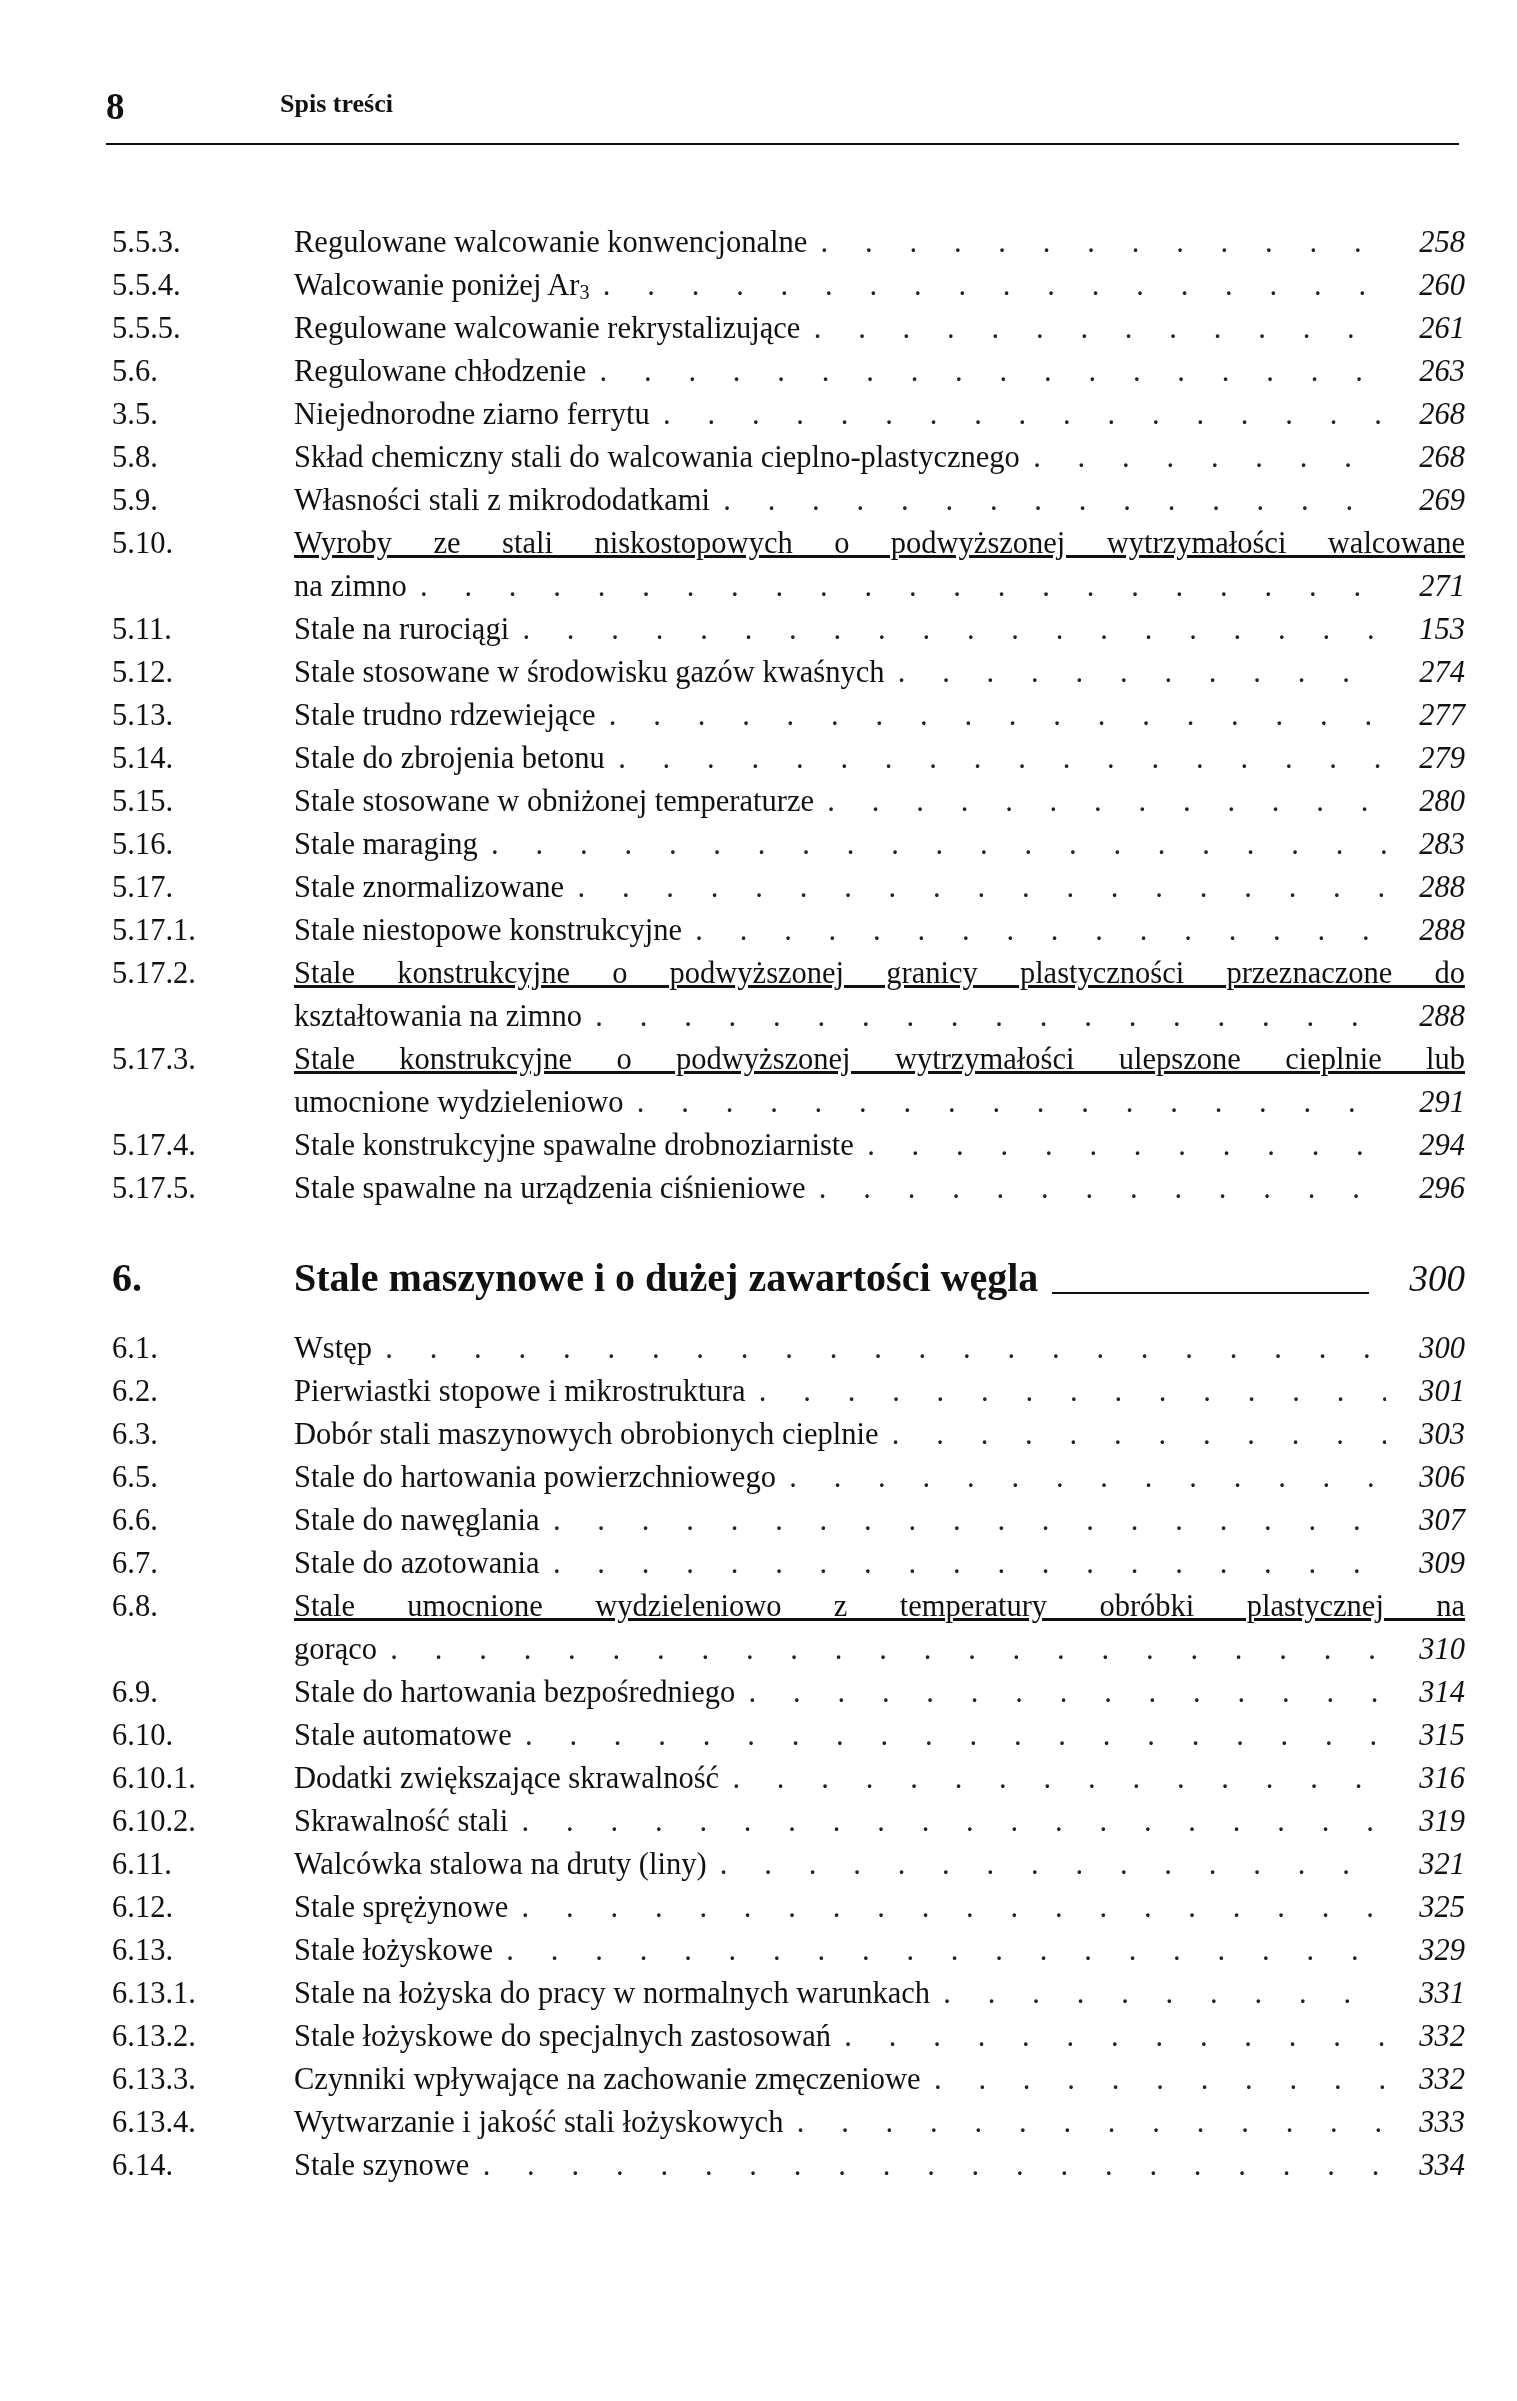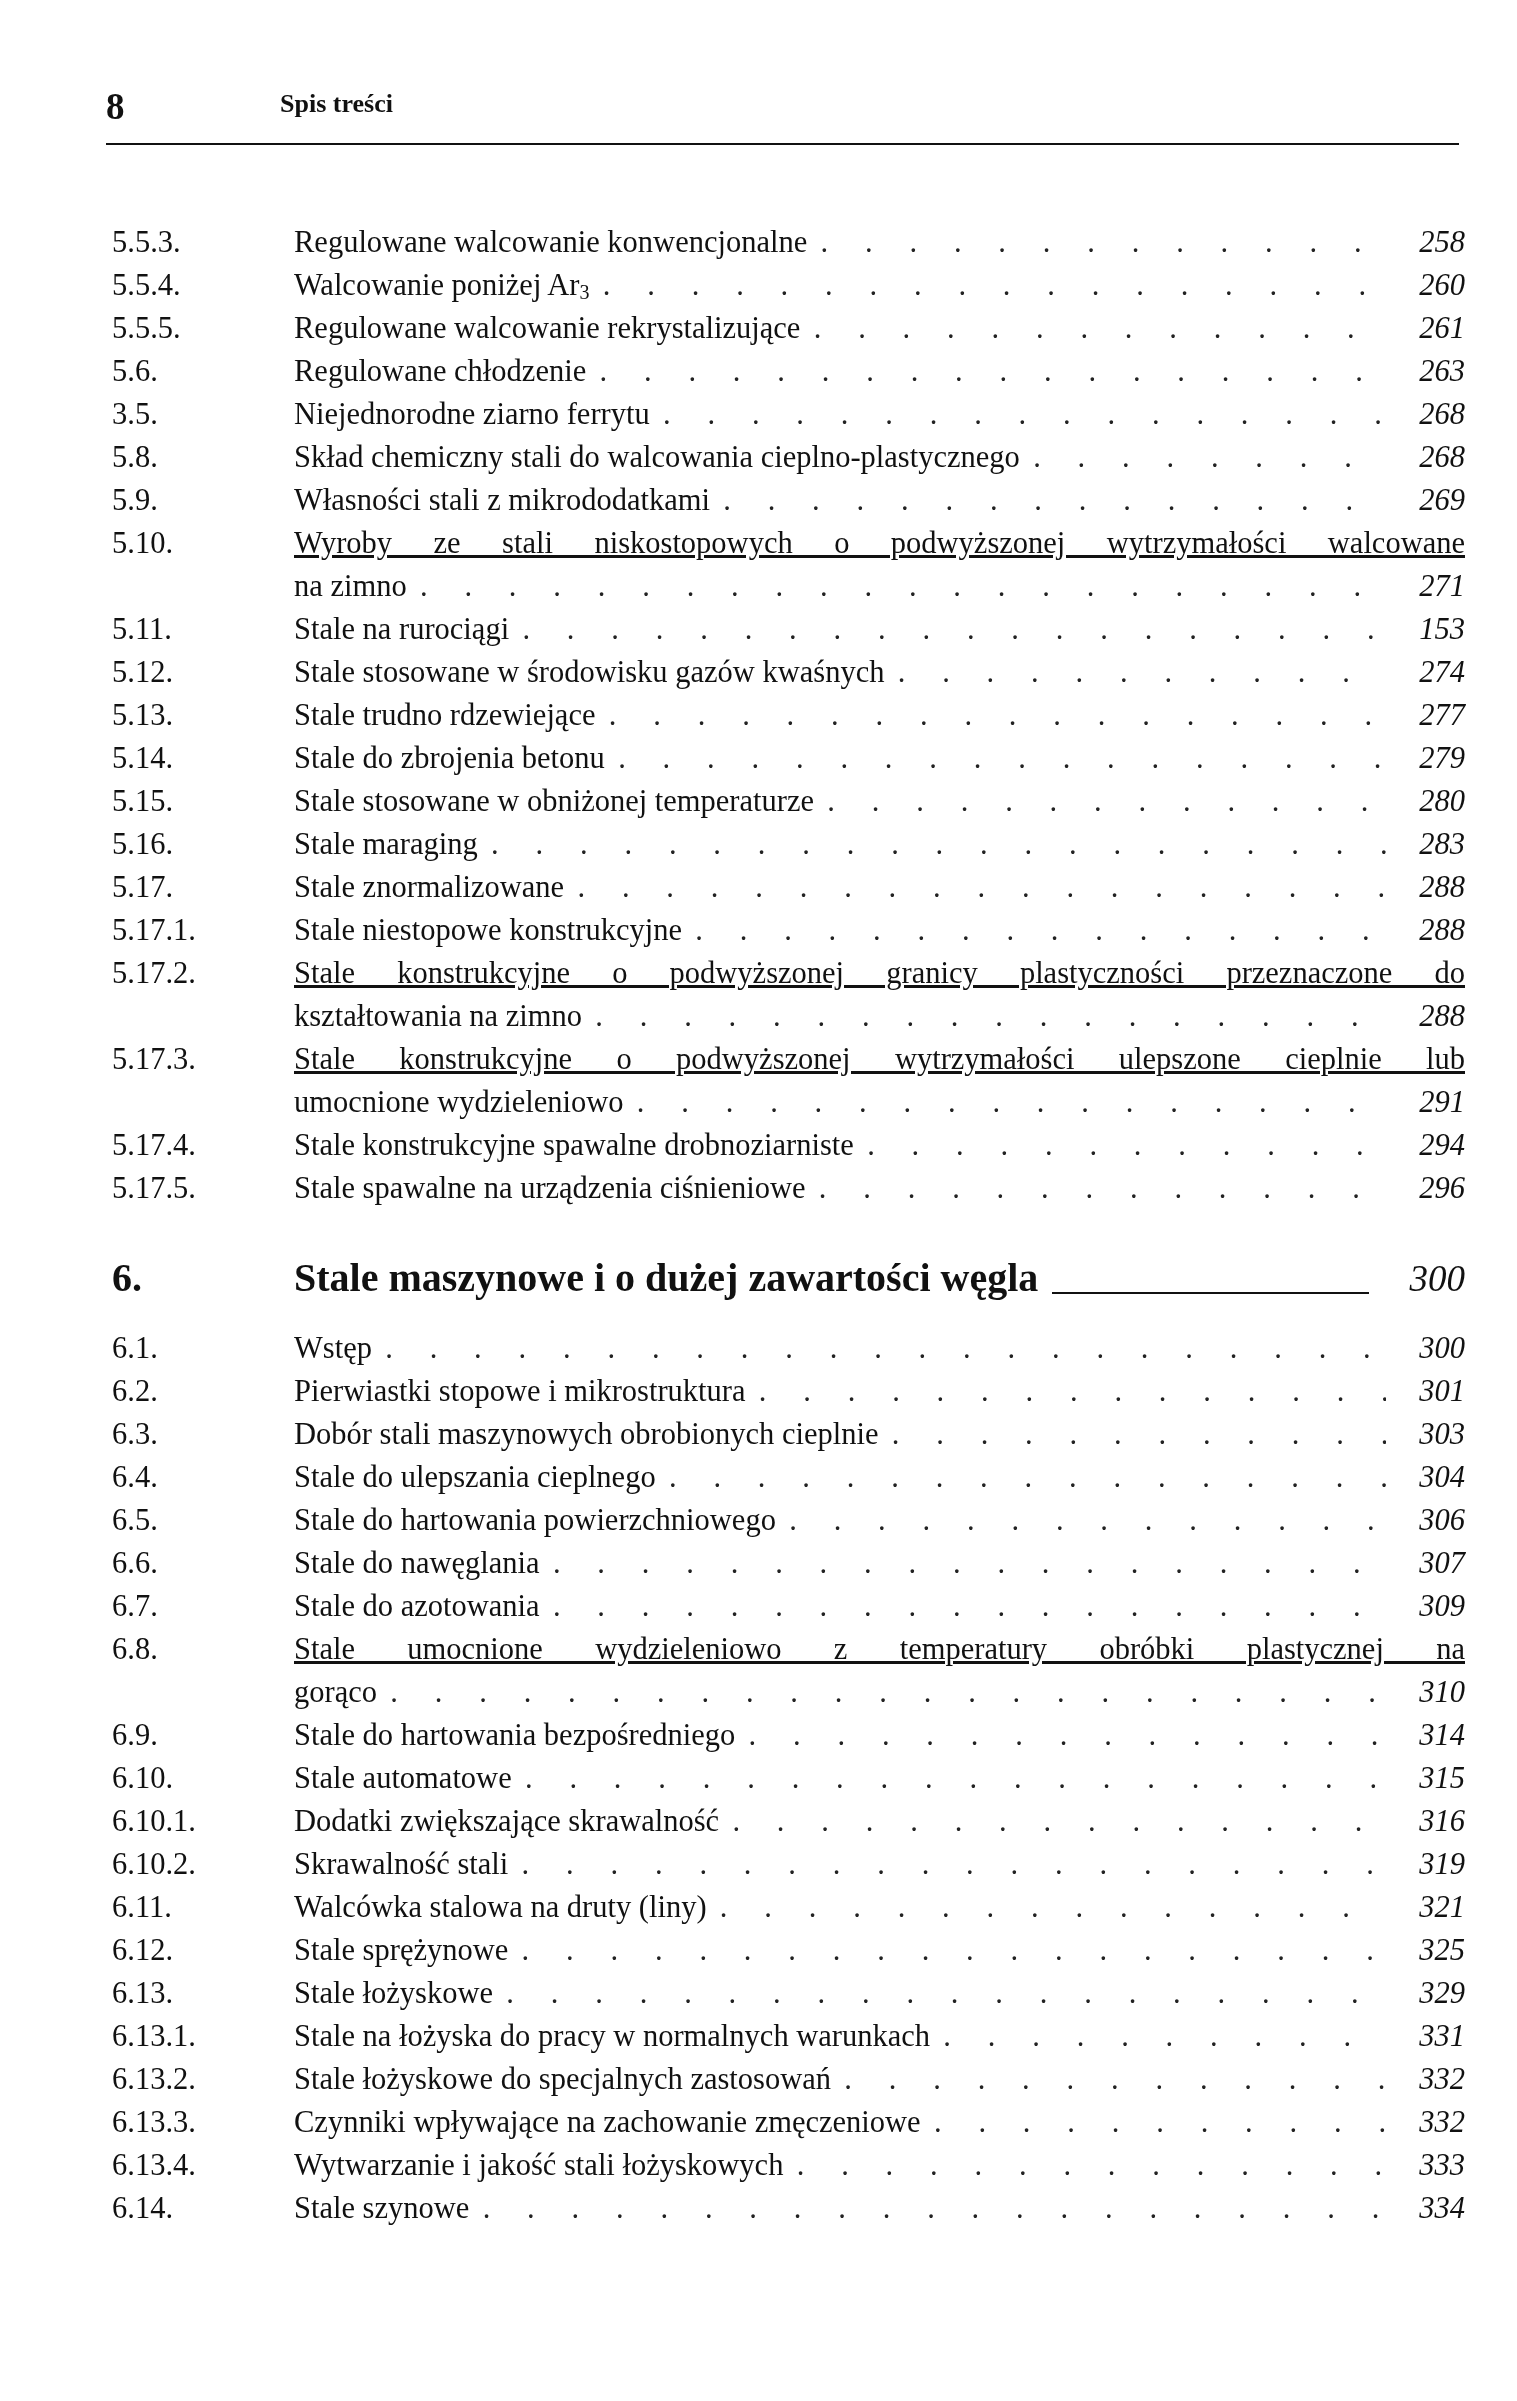--- a/index.html
+++ b/index.html
@@ -261,28 +261,20 @@
       </div>
       <div class="row">
         <span class="num">6.3.</span>
         <div class="body">
           <span class="title"><span>Dobór stali maszynowych obrobionych cieplnie</span></span>
           <span class="leader"></span>
           <span class="page">303</span>
         </div>
       </div>
       <div class="row">
-        <span class="num">6.4.</span>
-        <div class="body">
-          <span class="title"><span>Stale do ulepszania cieplnego</span></span>
-          <span class="leader"></span>
-          <span class="page">304</span>
-        </div>
-      </div>
-      <div class="row">
         <span class="num">6.5.</span>
         <div class="body">
           <span class="title"><span>Stale do hartowania powierzchniowego</span></span>
           <span class="leader"></span>
           <span class="page">306</span>
         </div>
       </div>
       <div class="row">
         <span class="num">6.6.</span>
         <div class="body">

